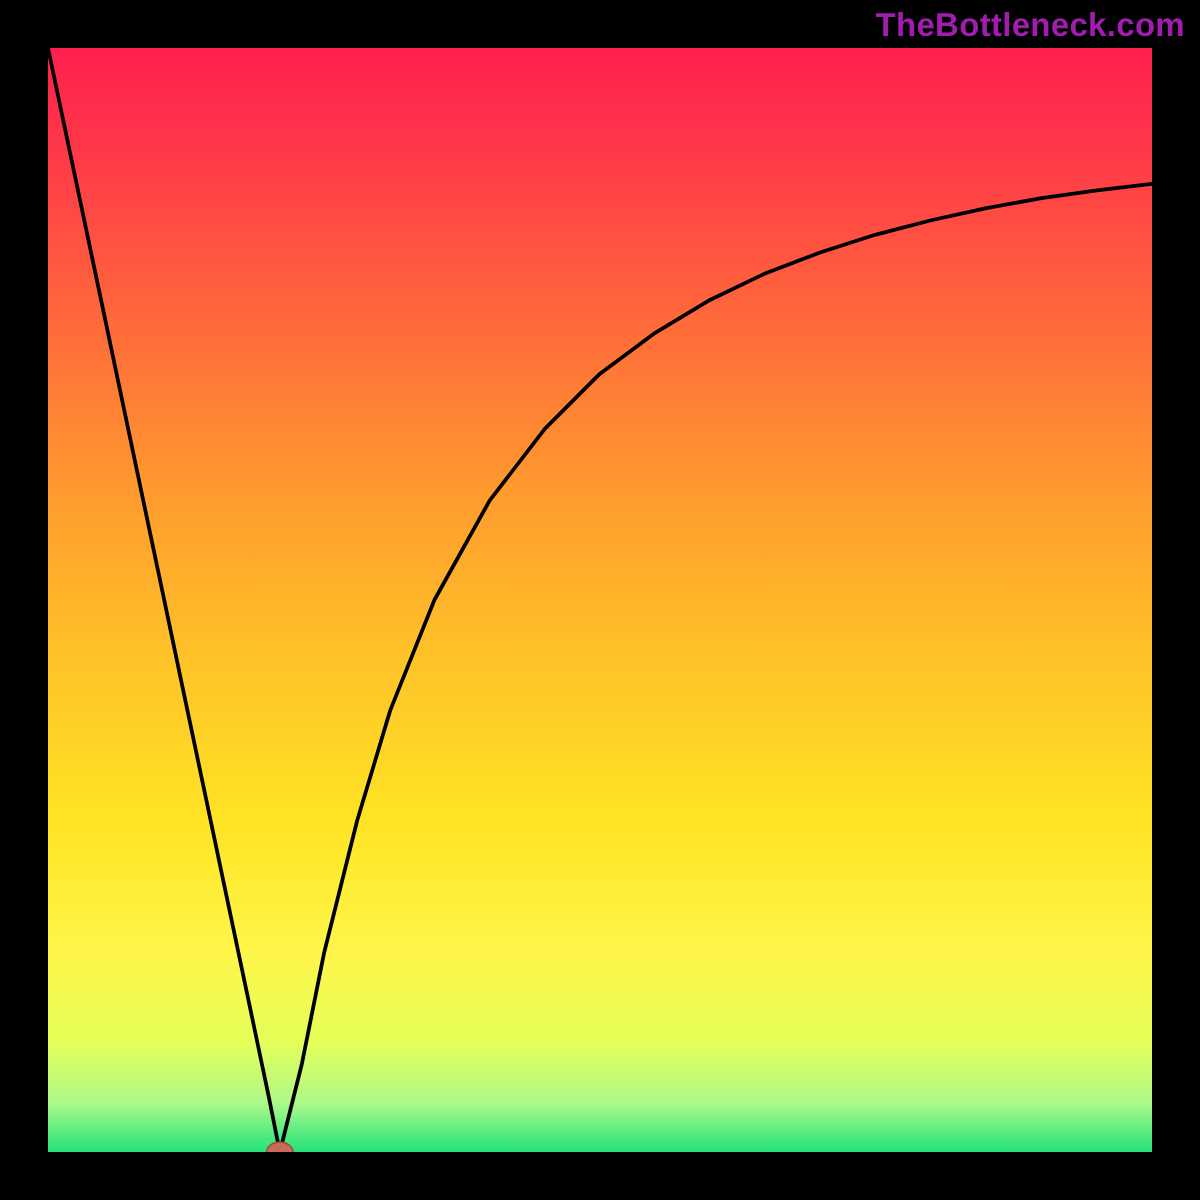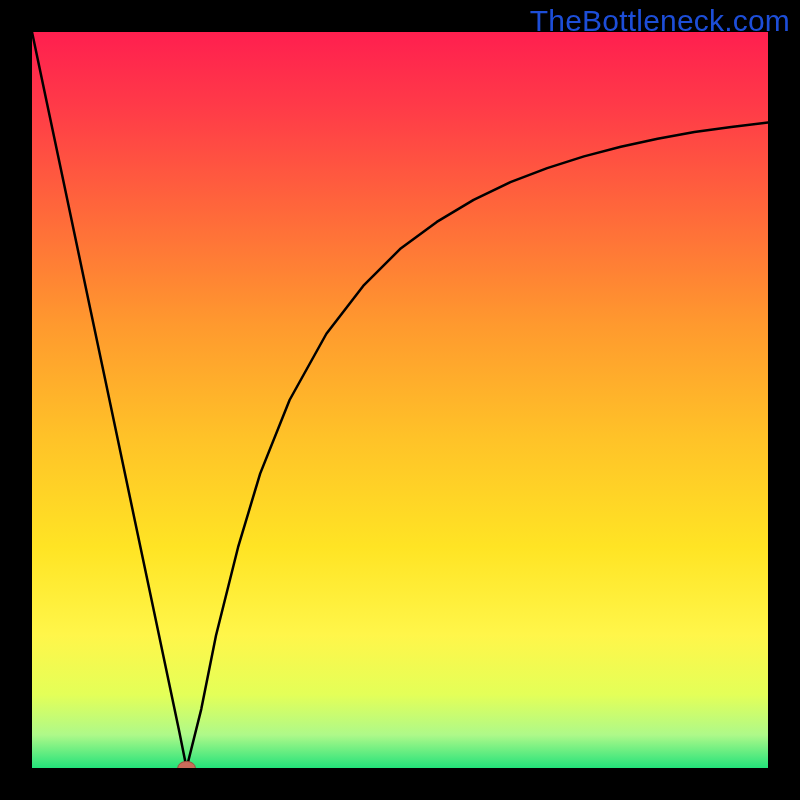--- a/index.html
+++ b/index.html
@@ -47,23 +47,23 @@
     left: 0;
     top: 0;
     width: 736px;
     height: 736px;
     z-index: 2;
   }
   .watermark {
     position: absolute;
     top: 4px;
     right: 10px;
-    font-size: 30px;
-    font-weight: 400;
-    color: #1d4ed8;
+    font-size: 22px;
+    font-weight: 700;
+    color: #a21caf;
     letter-spacing: 0.2px;
     z-index: 5;
     user-select: none;
   }
 </style>
 </head>
 <body>
 
 <div class="stage">
 

